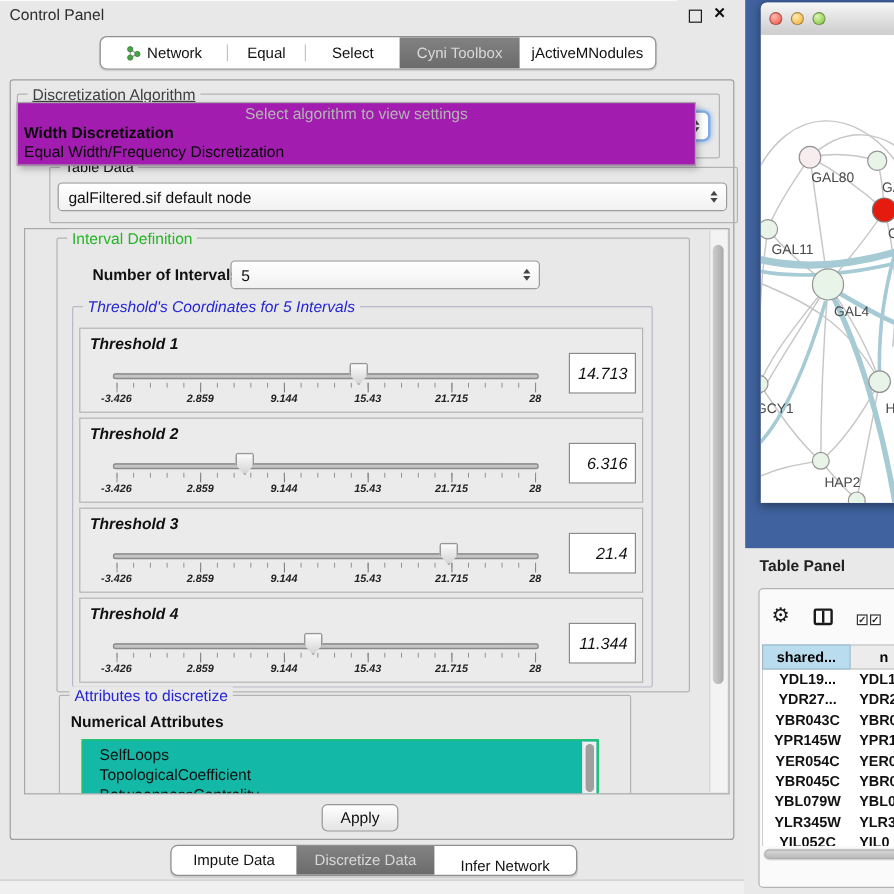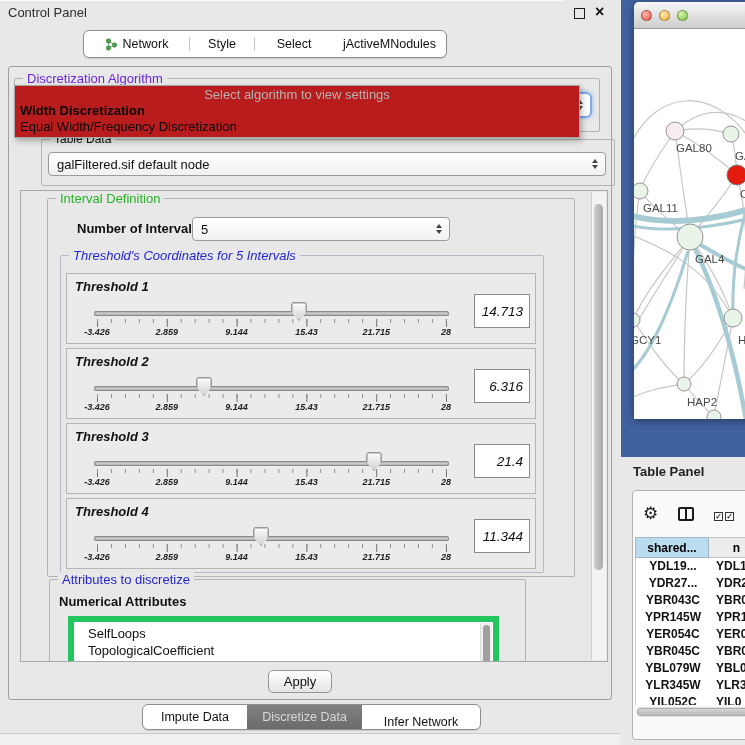--- a/index.html
+++ b/index.html
@@ -20,21 +20,21 @@
   .seg .s.sel{background:linear-gradient(#828282,#6b6b6b);color:#d9d9d9;}
   .seg .sep{width:1px;background:#c3c3c3;margin:6px 0;}
   
   .titlebar{position:absolute;left:0;top:0;width:564px;height:24px;background:#e8e8e8;border-top:1px solid #fafafa;}
   .titlebar .t{position:absolute;left:8px;top:4px;font-size:13px;color:#2d2d2d;}
   .float-ico{position:absolute;left:574px;top:7px;width:9px;height:9px;border:1.5px solid #1c1c1c;background:transparent;}
   .close-ico{position:absolute;left:595px;top:1px;font-size:16px;font-weight:bold;color:#111;line-height:20px;}
   .outer-panel{position:absolute;left:8px;top:66px;width:604px;height:634px;border:1px solid #9f9f9f;border-radius:3px;box-sizing:border-box;}
   .algo-focus{position:absolute;left:556px;top:92px;width:36px;height:26px;border:2px solid #7fabe6;border-radius:6px;
     background:#fff;box-shadow:0 0 4px #8ab4ea;z-index:4;box-sizing:border-box;}
-  .popup{position:absolute;left:14px;top:85px;width:564px;height:51px;background:#b91c1c;border:1px solid #a6a6a6;
+  .popup{position:absolute;left:14px;top:85px;width:564px;height:51px;background:#a21caf;border:1px solid #a6a6a6;
     box-shadow:2px 3px 6px rgba(0,0,0,.28);z-index:6;font-size:13px;}
   .popup .hint{height:17px;text-align:center;color:#b4b4b4;line-height:17px;}
   .popup .opt{height:16px;line-height:16px;padding-left:5px;color:#0a0a0a;}
   .popup .opt.hl{font-weight:bold;}
   
   .thr-panel{position:absolute;left:5px;width:470px;height:71px;border:1px solid #b5b5b5;background:#ebebeb;box-sizing:border-box;}
   .thr-label{position:absolute;left:8px;top:5px;font-size:13px;font-weight:bold;color:#111;}
   .track{position:absolute;left:27px;top:37px;width:355px;height:5px;border-radius:3px;
     background:linear-gradient(#8f8f8f,#cfcfcf 45%,#9b9b9b);box-shadow:inset 0 0 0 1px #8b8b8b;}
   .thumb{position:absolute;top:28px;width:16px;height:19px;background:linear-gradient(#ffffff,#d0d0d0);
@@ -44,21 +44,21 @@
   .ticks-min{position:absolute;left:30px;top:45px;width:350px;height:4px;
     background-image:linear-gradient(to right,#8f8f8f 1px,transparent 1px);background-size:13.96px 100%;}
   .tlab{position:absolute;top:53px;transform:translateX(-50%);font-size:9px;font-weight:bold;color:#222;white-space:nowrap;}
   .valbox{position:absolute;left:407px;top:20px;width:56px;height:34px;background:#fff;border:1px solid #8a8a8a;
     font-size:13.5px;color:#111;text-align:right;line-height:34px;padding-right:6px;box-sizing:border-box;}
   .scrollpane{position:absolute;left:20px;top:190px;width:588px;height:472px;border:1px solid #a8a8a8;
     box-sizing:border-box;overflow:hidden;background:#e8e8e8;}
   .vsb{position:absolute;right:1px;top:1px;bottom:1px;width:14px;background:#f3f3f3;border-left:1px solid #d0d0d0;}
   .vsb .th{position:absolute;left:2px;top:12px;width:9px;height:366px;border-radius:5px;
     background:linear-gradient(to right,#cdcdcd,#aaaaaa);}
-  .list{position:absolute;background:#ffffff;border:6px solid #22c55e;box-sizing:border-box;overflow:hidden;}
+  .list{position:absolute;background:#14b8a6;border:1px solid #22c55e;box-sizing:border-box;overflow:hidden;}
   .list .it{font-size:13px;color:#111;line-height:17px;padding-left:14px;white-space:nowrap;}
   .list .lsb{position:absolute;right:1px;top:1px;bottom:1px;width:11px;background:#efefef;border-left:1px solid #ddd;}
   .list .lsb .th{position:absolute;left:1.5px;top:2px;width:7px;height:40px;border-radius:4px;background:#9f9f9f;}
   .btn{position:absolute;background:linear-gradient(#ffffff,#e4e4e4);border:1px solid #979797;border-radius:5px;
     font-size:13px;color:#111;display:flex;align-items:center;justify-content:center;box-sizing:border-box;}
   
   .blue-bg{position:absolute;left:621px;top:0;width:124px;height:457px;background:#40629e;}
   .net-window{position:absolute;left:634px;top:2px;width:120px;height:417px;background:#fff;
     border-radius:5px 5px 0 0;box-shadow:0 2px 8px rgba(0,0,0,.4);overflow:hidden;}
   .net-titlebar{position:absolute;left:0;top:0;right:0;height:26px;
@@ -107,35 +107,38 @@
         <line x1="3.5" y1="10" x2="9.5" y2="7" stroke="#9a9a9a" stroke-width="1"></line>
         <line x1="3.5" y1="3" x2="3.5" y2="10" stroke="#9a9a9a" stroke-width="1"></line>
         <circle cx="3.5" cy="3" r="2.2" fill="#4aa34a" stroke="#2e7d2e" stroke-width="0.6"></circle>
         <circle cx="3.5" cy="10" r="2.2" fill="#4aa34a" stroke="#2e7d2e" stroke-width="0.6"></circle>
         <circle cx="9.5" cy="7" r="2.2" fill="#4aa34a" stroke="#2e7d2e" stroke-width="0.6"></circle>
       </svg>
       <span>Network</span>
     </div>
     <div class="sep"></div>
     <div class="s" style="width:64px;">
-      <span>Style</span>
+      <span>Equal</span>
     </div>
     <div class="sep"></div>
     <div class="s" style="width:78px;">
       <span>Select</span>
     </div>
+    <div class="s sel" style="width:100px;">
+      <span>Cyni Toolbox</span>
+    </div>
     <div class="s" style="width:113px;">
       <span>jActiveMNodules</span>
     </div>
   </div>
 
   <div class="outer-panel"></div>
 
   <div class="group" style="left:14px;top:78px;width:584px;height:52px;">
-    <span class="gtitle" style="color:#6d28d9;">Discretization Algorithm</span>
+    <span class="gtitle" style="color:#404040;text-decoration:underline;">Discretization Algorithm</span>
   </div>
   <div class="algo-focus">
     <span class="stepper">
         <span class="tri-up"></span>
         <span class="tri-dn"></span>
       </span>
   </div>
 
   <div class="popup">
     <div class="hint">Select algorithm to view settings</div>

